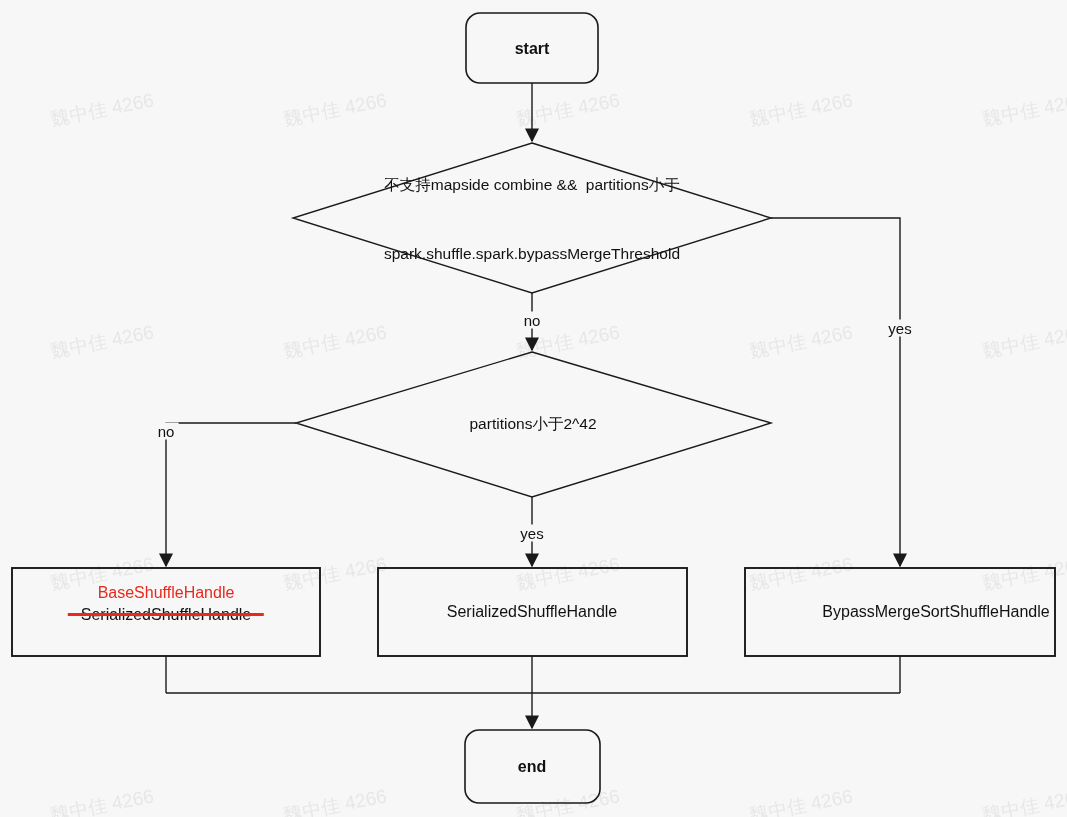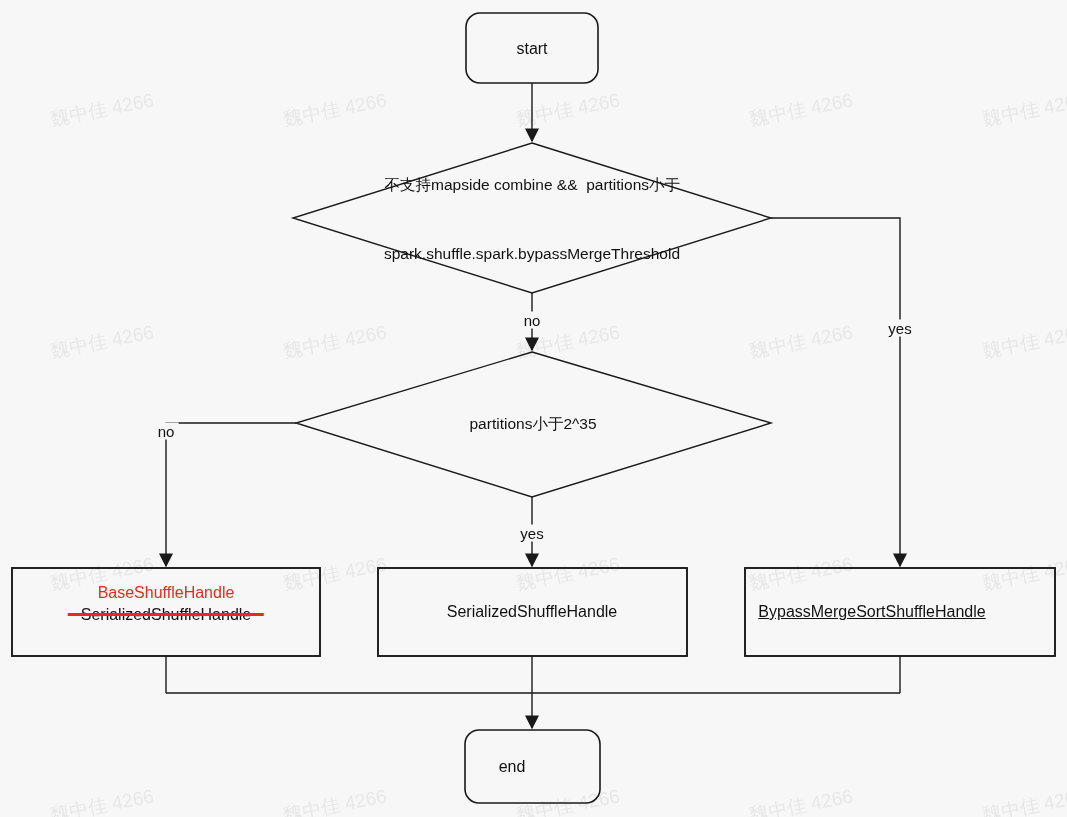--- a/index.html
+++ b/index.html
@@ -29,21 +29,21 @@
 
   .label {
     position:absolute;
     z-index:2;
     transform:translate(-50%,-50%);
     text-align:center;
     white-space:pre;
   }
   .node-label { font-size:16px; }
   .terminal-label { font-size:16px; }
-  .decision-label { font-size:15.5px; line-height:23px;text-align:right; }
+  .decision-label { font-size:15.5px; line-height:23px; }
   .edge-label {
     font-size:15px;
     background:var(--bg,#f7f7f7);
     padding:0 4px;
     line-height:17px;
     text-align:center;
   }
   .stacked-label { display:flex; flex-direction:column; gap:2px; }
   .new-label { color:var(--red,#e8291c); font-size:16px; line-height:20px; }
   .old-label { position:relative; color:#111; font-size:16px; line-height:20px; }
@@ -103,40 +103,40 @@
 
     <rect class="shape rounded" x="466" y="13" width="132" height="70" rx="14"></rect>
     <polygon class="shape diamond" points="532,143 771,218 532,293 293,218"></polygon>
     <polygon class="shape diamond" points="532,352 771,423 532,497 296,423"></polygon>
     <rect class="shape box" x="12" y="568" width="308" height="88"></rect>
     <rect class="shape box" x="378" y="568" width="309" height="88"></rect>
     <rect class="shape box" x="745" y="568" width="310" height="88"></rect>
     <rect class="shape rounded" x="465" y="730" width="135" height="73" rx="14"></rect>
   </svg>
 
-  <div class="label terminal-label" style="left:532px; top:49px;">start</div>
+  <div class="label terminal-label" style="left:532px; top:49px;font-weight:bold;">start</div>
 
   <div class="label decision-label" style="left:532px; top:219px;">
     <div>不支持mapside combine &amp;&amp;  partitions小于</div>
     <div>spark.shuffle.spark.bypassMergeThreshold</div>
   </div>
 
   <div class="label decision-label" style="left:533px; top:423px;">
-    <div>partitions小于2^35</div>
+    <div>partitions小于2^42</div>
   </div>
 
   <div class="label stacked-label" style="left:166px; top:604px;">
     <div class="new-label">BaseShuffleHandle</div>
     <div class="old-label">SerializedShuffleHandle</div>
   </div>
 
   <div class="label node-label" style="left:532px; top:612px;">SerializedShuffleHandle</div>
 
-  <div class="label node-label" style="left:872px; top:612px;text-decoration:underline;">BypassMergeSortShuffleHandle</div>
+  <div class="label node-label" style="left:936px; top:612px;">BypassMergeSortShuffleHandle</div>
 
-  <div class="label terminal-label" style="left:512px; top:767px;">end</div>
+  <div class="label terminal-label" style="left:532px; top:767px;font-weight:bold;">end</div>
 
   <div class="label edge-label" style="left:532px; top:320px;">no</div>
   <div class="label edge-label" style="left:900px; top:328px;">yes</div>
   <div class="label edge-label" style="left:166px; top:431px;">no</div>
   <div class="label edge-label" style="left:532px; top:533px;">yes</div>
 
 </div>
 
 </body></html>

